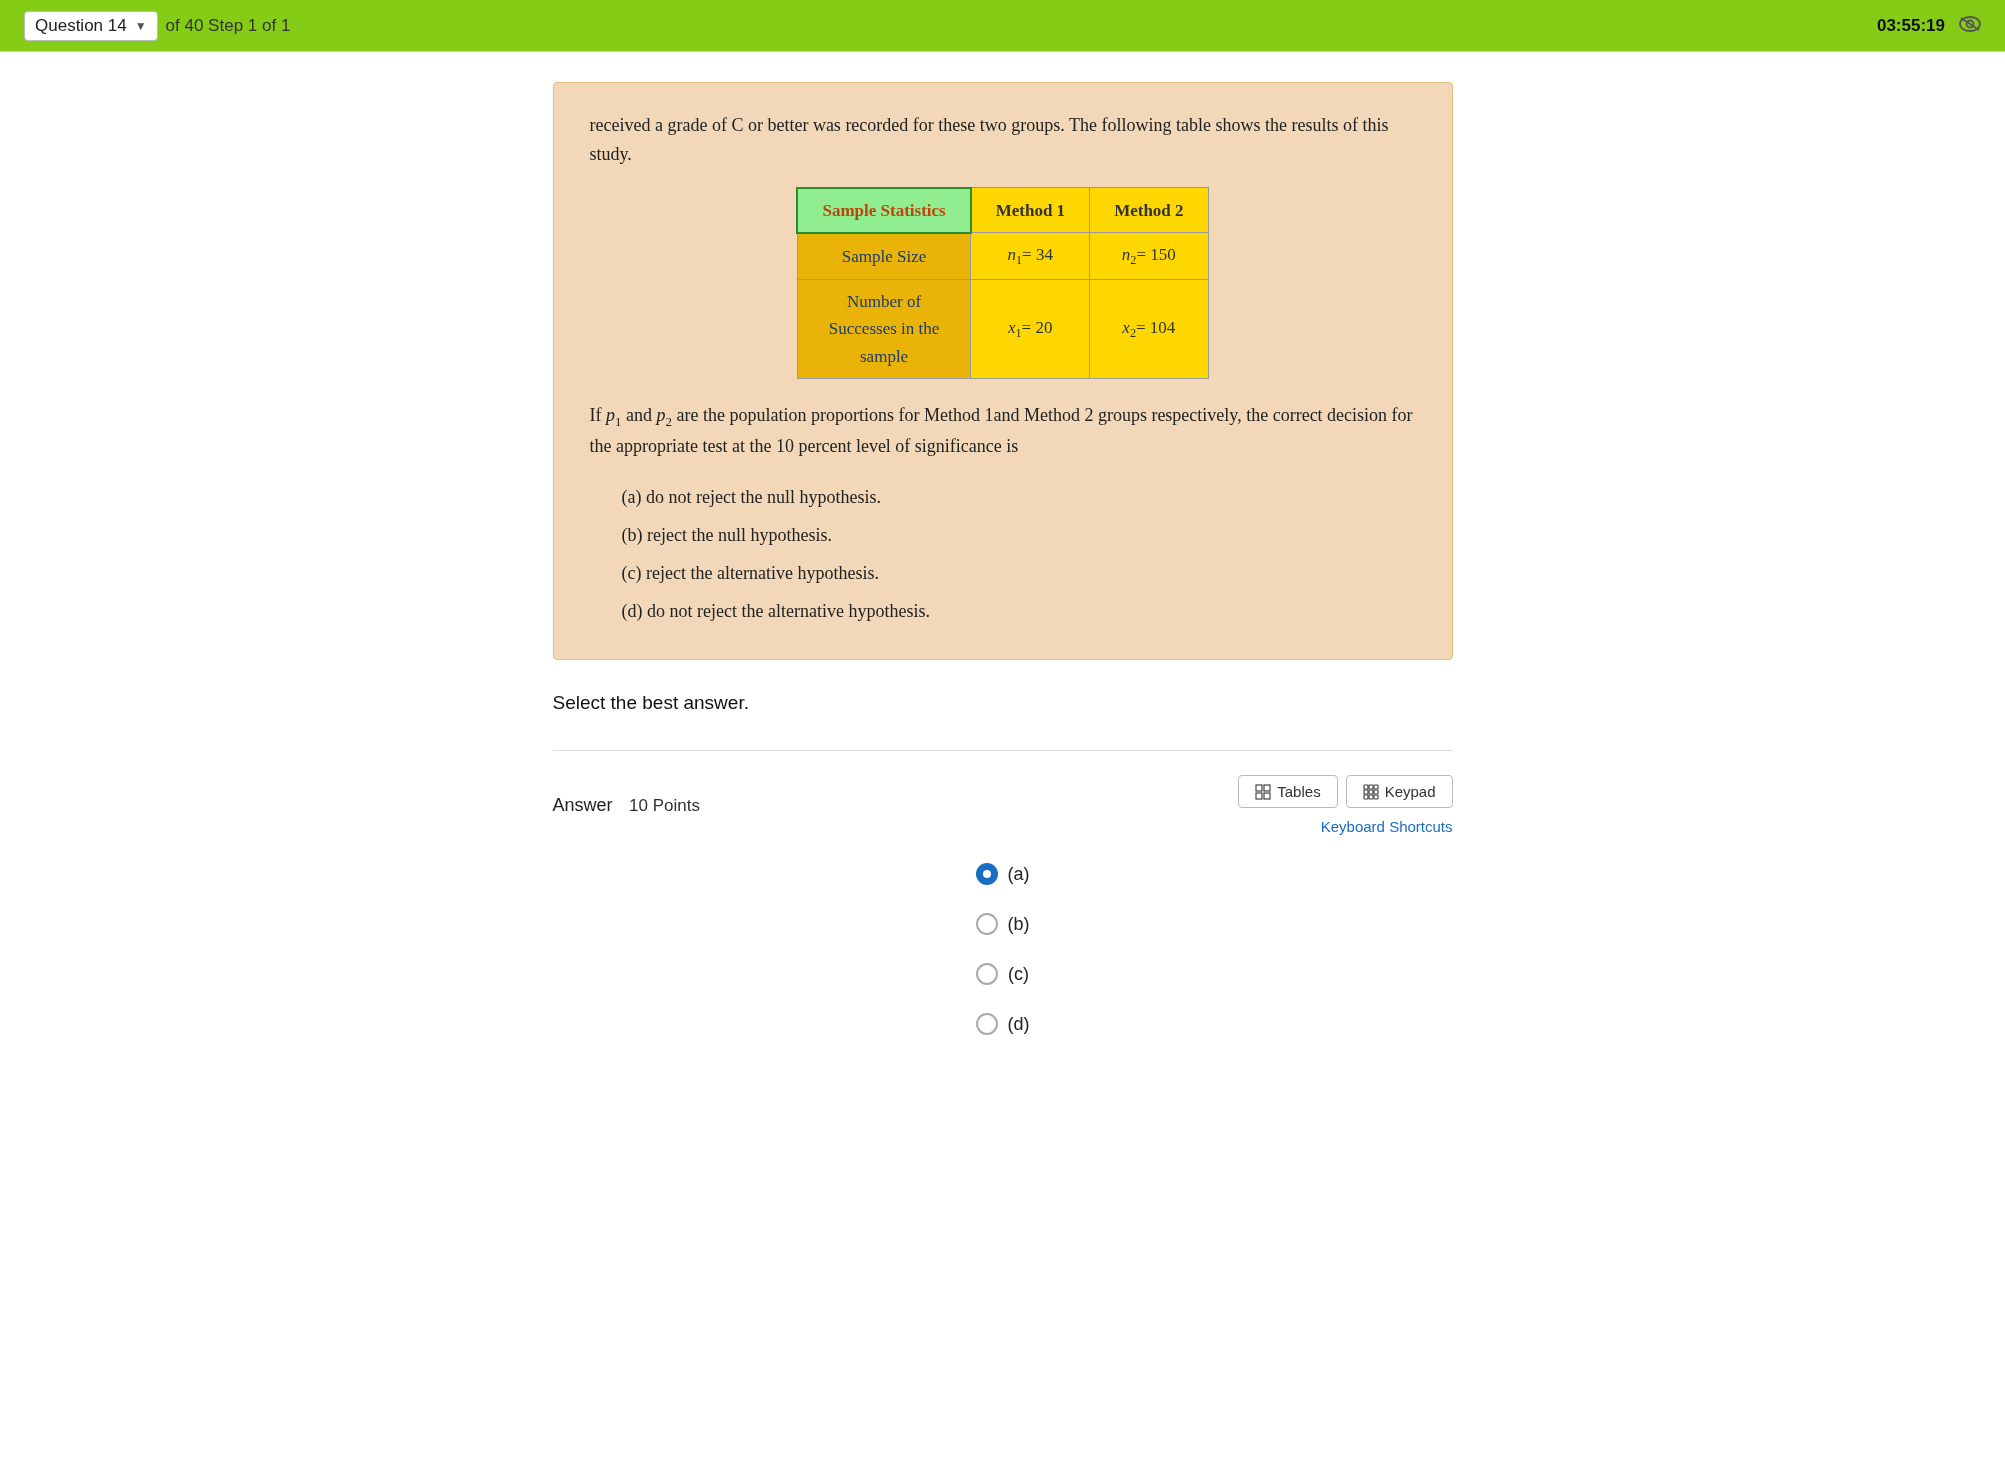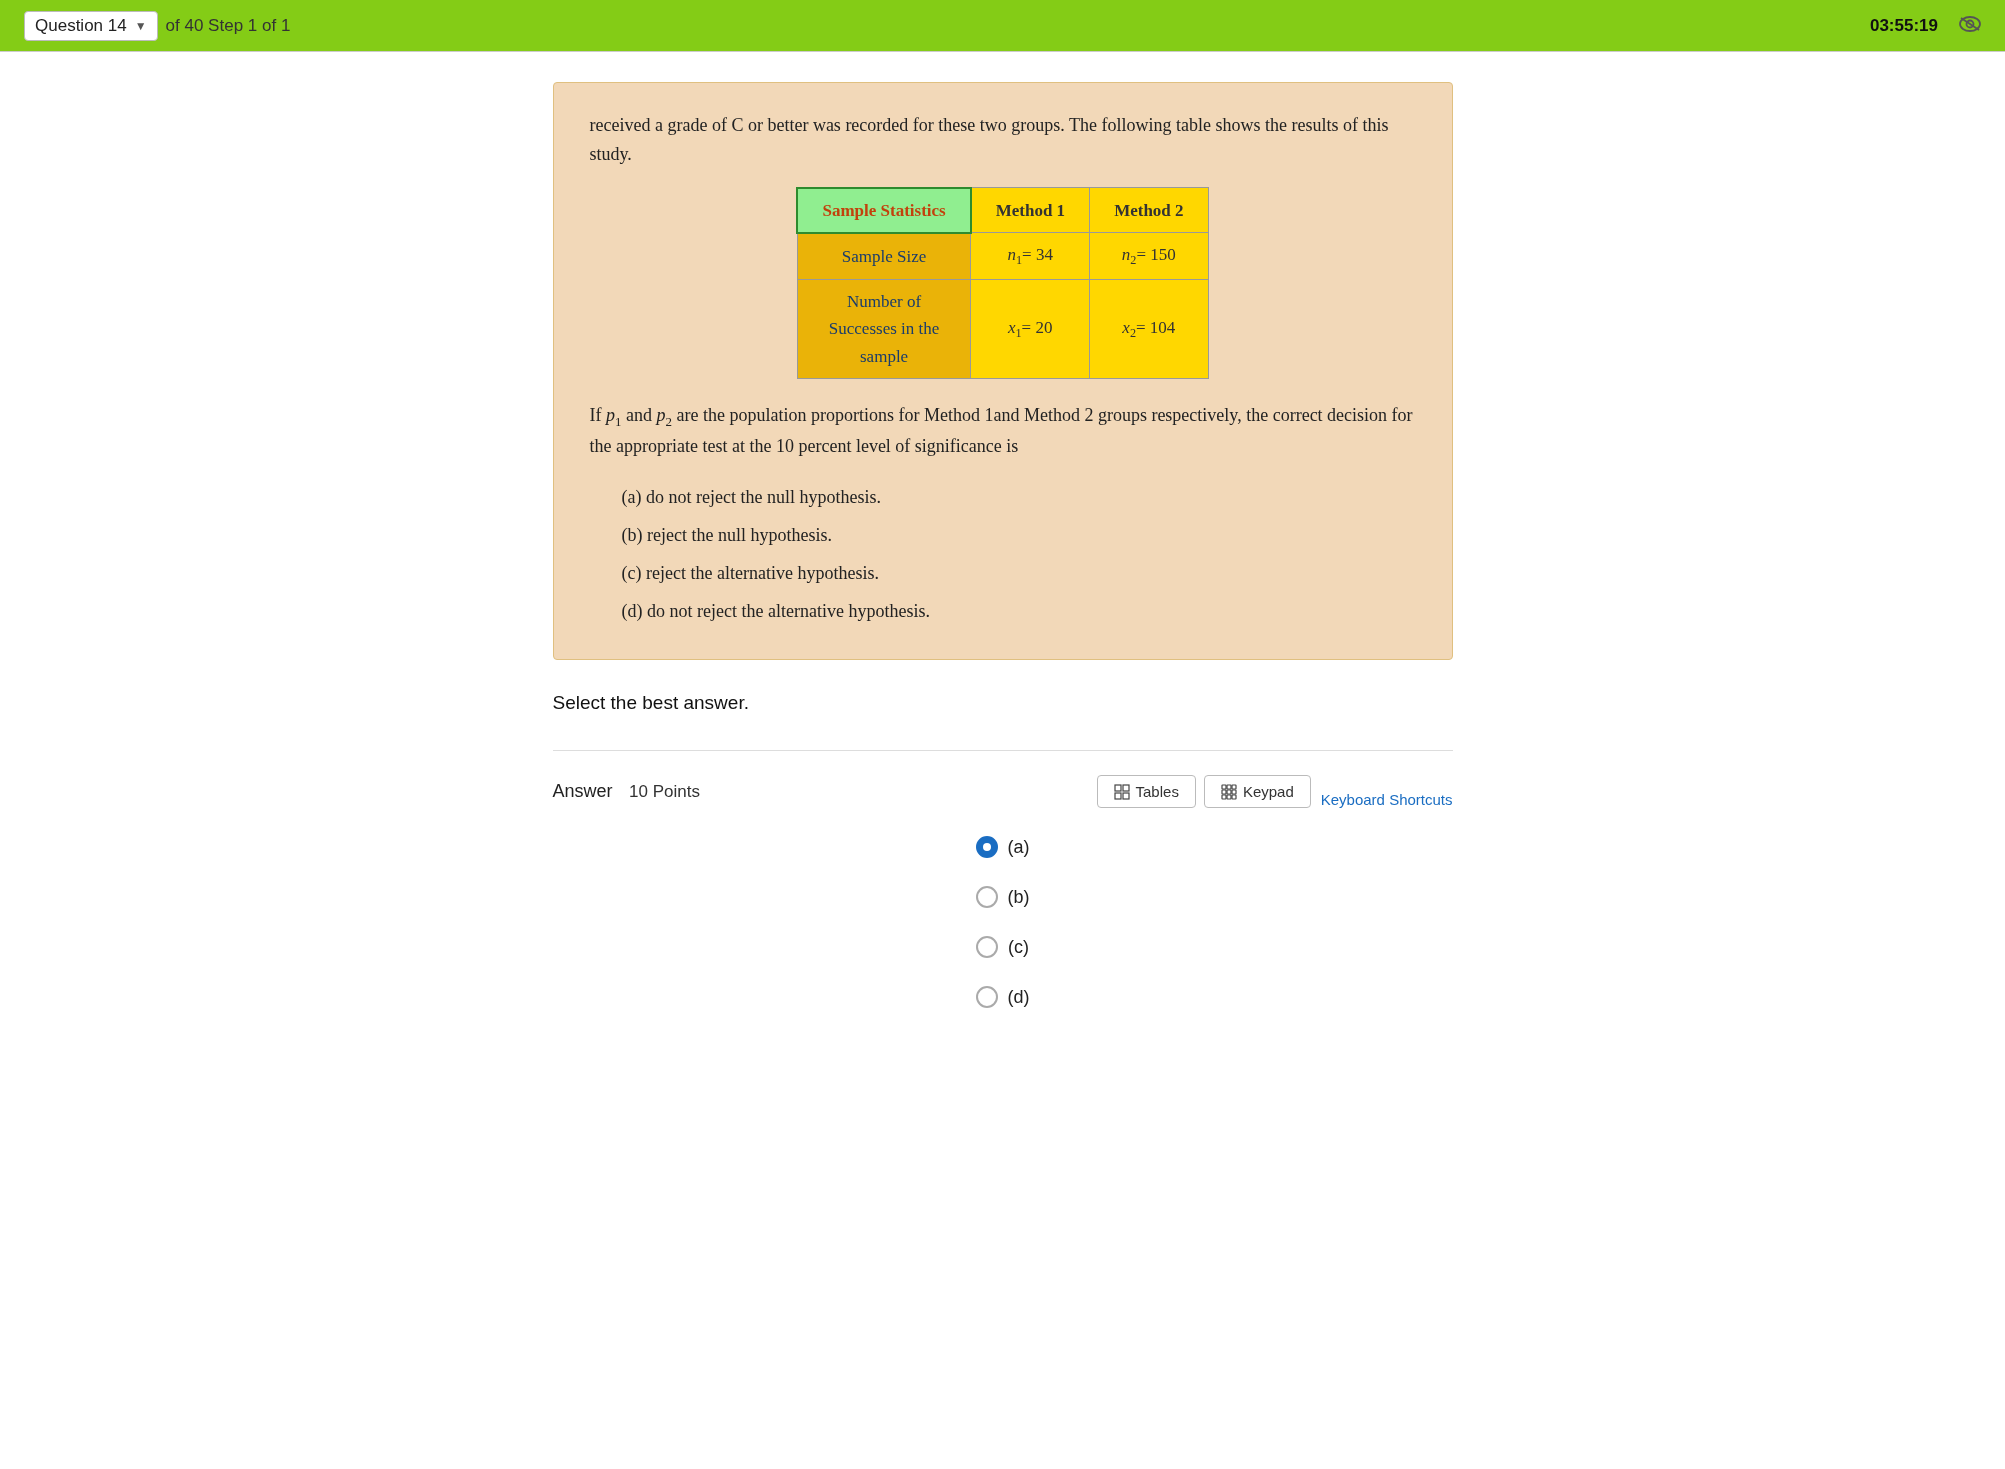--- a/index.html
+++ b/index.html
@@ -43,21 +43,21 @@
       color: #555;
     }
     .header-step {
       font-family: Arial, sans-serif;
       font-size: 17px;
       color: #333;
     }
     .header-right {
       display: flex;
       align-items: center;
-      gap: 21px;
+      gap: 14px;
     }
     .timer {
       font-family: Arial, sans-serif;
       font-size: 17px;
       font-weight: 600;
       color: #111;
     }
     .eye-icon {
       font-size: 20px;
       color: #555;
@@ -166,21 +166,21 @@
     .answer-points {
       font-family: Arial, sans-serif;
       font-size: 17px;
       color: #333;
       margin-left: 12px;
     }
     .answer-tools {
       display: flex;
       align-items: center;
       gap: 10px;
-      flex-direction: row;
+      flex-direction: column;
       align-items: flex-end;
     }
     .tool-buttons {
       display: flex;
       gap: 8px;
     }
     .tool-btn {
       display: flex;
       align-items: center;
       gap: 6px;

